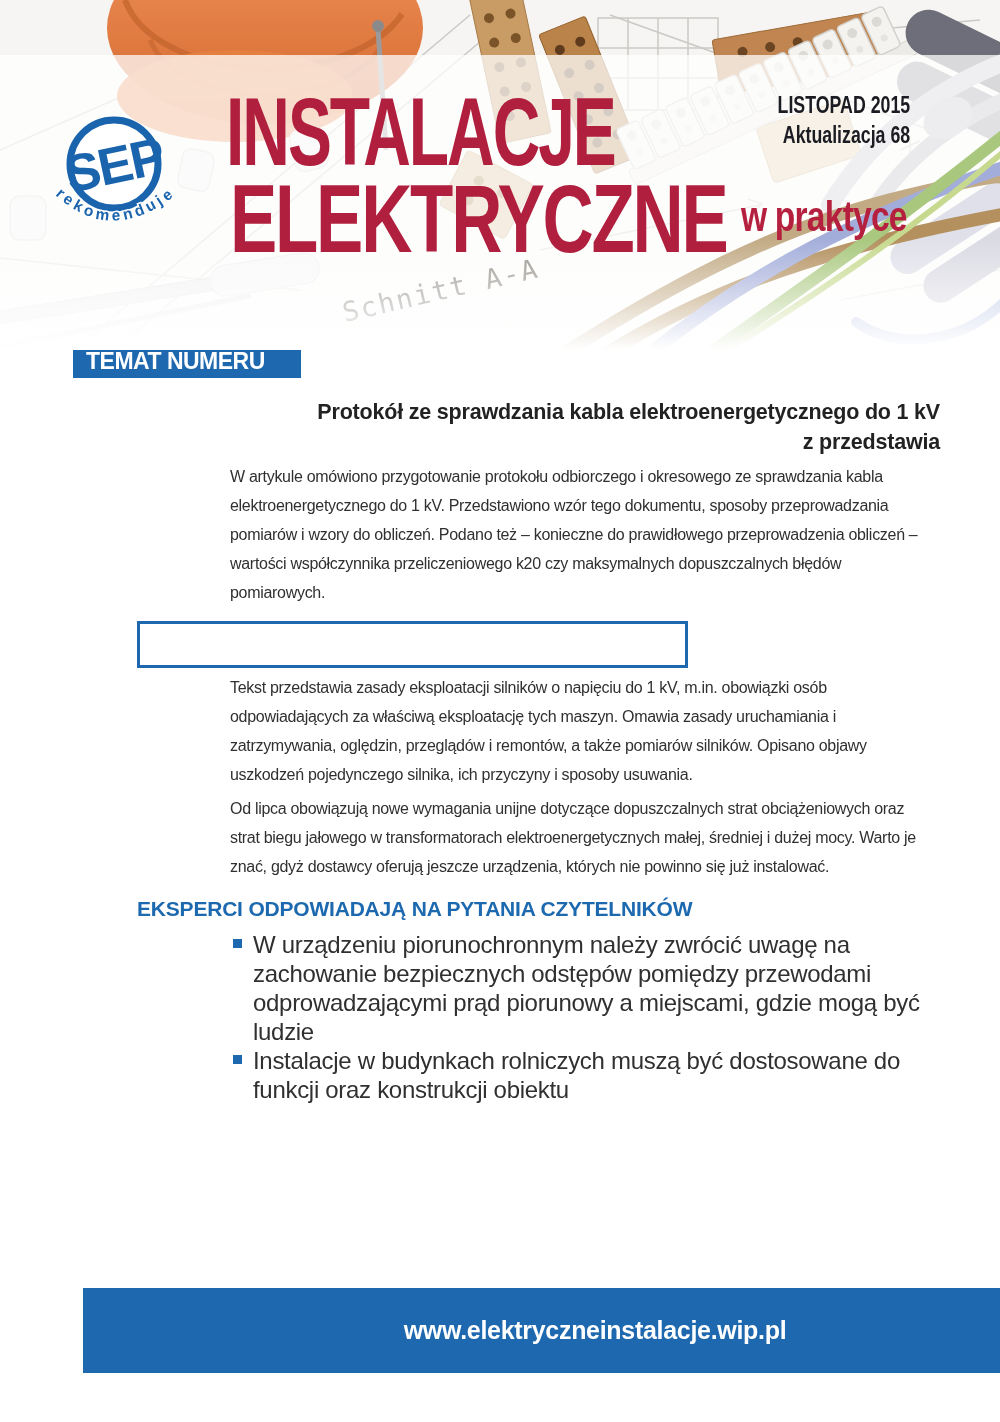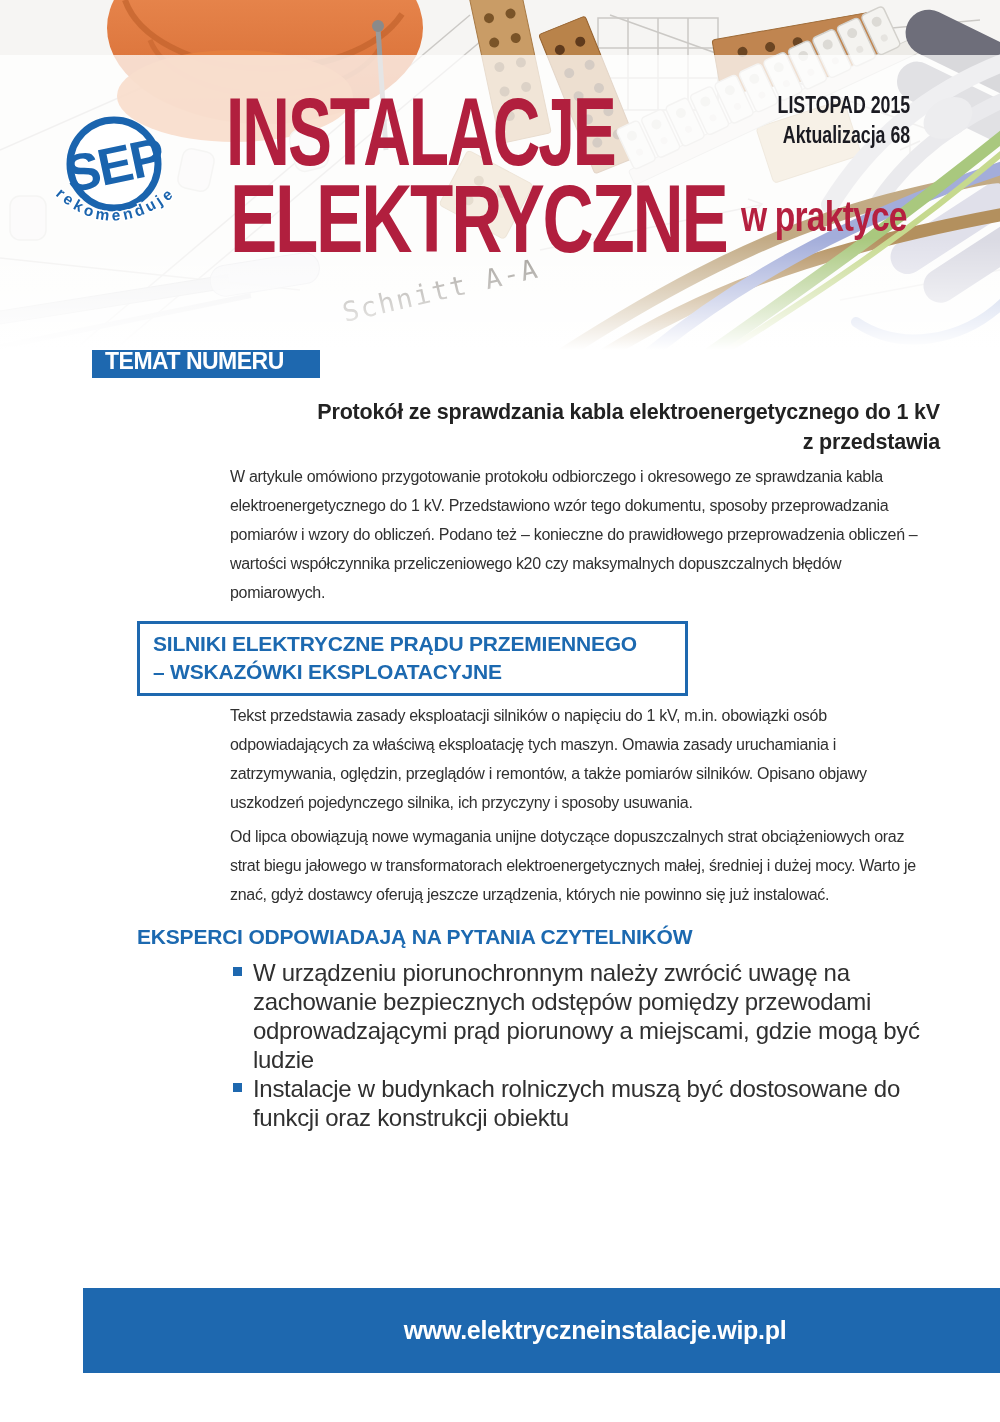--- a/index.html
+++ b/index.html
@@ -25,21 +25,21 @@
     transform:scaleX(.8);transform-origin:left top;letter-spacing:-1px;
   }
   .issue-block{
     position:absolute;right:90px;top:90px;text-align:right;
     font-size:24px;font-weight:bold;color:#1b1b22;line-height:30px;
     transform:scaleX(.74);transform-origin:right top;white-space:nowrap;
   }
 
   
   .topic-box{
-    display:inline-block;margin-left:92px;margin-top:-7px;
+    display:inline-block;margin-left:73px;margin-top:-7px;
     width:228px;height:35px;box-sizing:border-box;
     background:#1e68af;color:#ffffff;font-weight:bold;font-size:23px;
     padding:5px 0 0 13px;letter-spacing:-0.5px;
   }
   .lead-title{
     margin:19px 0 0 230px;width:710px;
     font-size:21.5px;font-weight:bold;line-height:30px;color:#222222;
     letter-spacing:-0.2px;
     text-align:right;
   }
@@ -259,22 +259,21 @@
 
     <div class="topic-box">TEMAT NUMERU</div>
 
     <div class="lead-title">
       <span>Protokół ze sprawdzania kabla elektroenergetycznego do 1 kV</span><br>
       <span>z przedstawia</span>
     </div>
     <div class="summary">W artykule omówiono przygotowanie protokołu odbiorczego i okresowego ze sprawdzania kabla elektroenergetycznego do 1 kV. Przedstawiono wzór tego dokumentu, sposoby przeprowadzania pomiarów i wzory do obliczeń. Podano też – konieczne do prawidłowego przeprowadzenia obliczeń – wartości współczynnika przeliczeniowego k20 czy maksymalnych dopuszczalnych błędów pomiarowych.</div>
 
     <div class="section-box box-motors">
-      <span>SILNIKI ELEKTRYCZNE PRĄDU PRZEMIENNEGO</span><br>
-      <span>– WSKAZÓWKI EKSPLOATACYJNE</span>
+      <br>
     </div>
     <div class="summary">Tekst przedstawia zasady eksploatacji silników o napięciu do 1 kV, m.in. obowiązki osób odpowiadających za właściwą eksploatację tych maszyn. Omawia zasady uruchamiania i zatrzymywania, oględzin, przeglądów i remontów, a także pomiarów silników. Opisano objawy uszkodzeń pojedynczego silnika, ich przyczyny i sposoby usuwania.</div>
 
     <div class="summary">Od lipca obowiązują nowe wymagania unijne dotyczące dopuszczalnych strat obciążeniowych oraz strat biegu jałowego w transformatorach elektroenergetycznych małej, średniej i dużej mocy. Warto je znać, gdyż dostawcy oferują jeszcze urządzenia, których nie powinno się już instalować.</div>
 
     <div class="qa-heading">EKSPERCI ODPOWIADAJĄ NA PYTANIA CZYTELNIKÓW</div>
 
     <ul class="qa-list">
       <li>
         <span class="bullet-square"></span>

